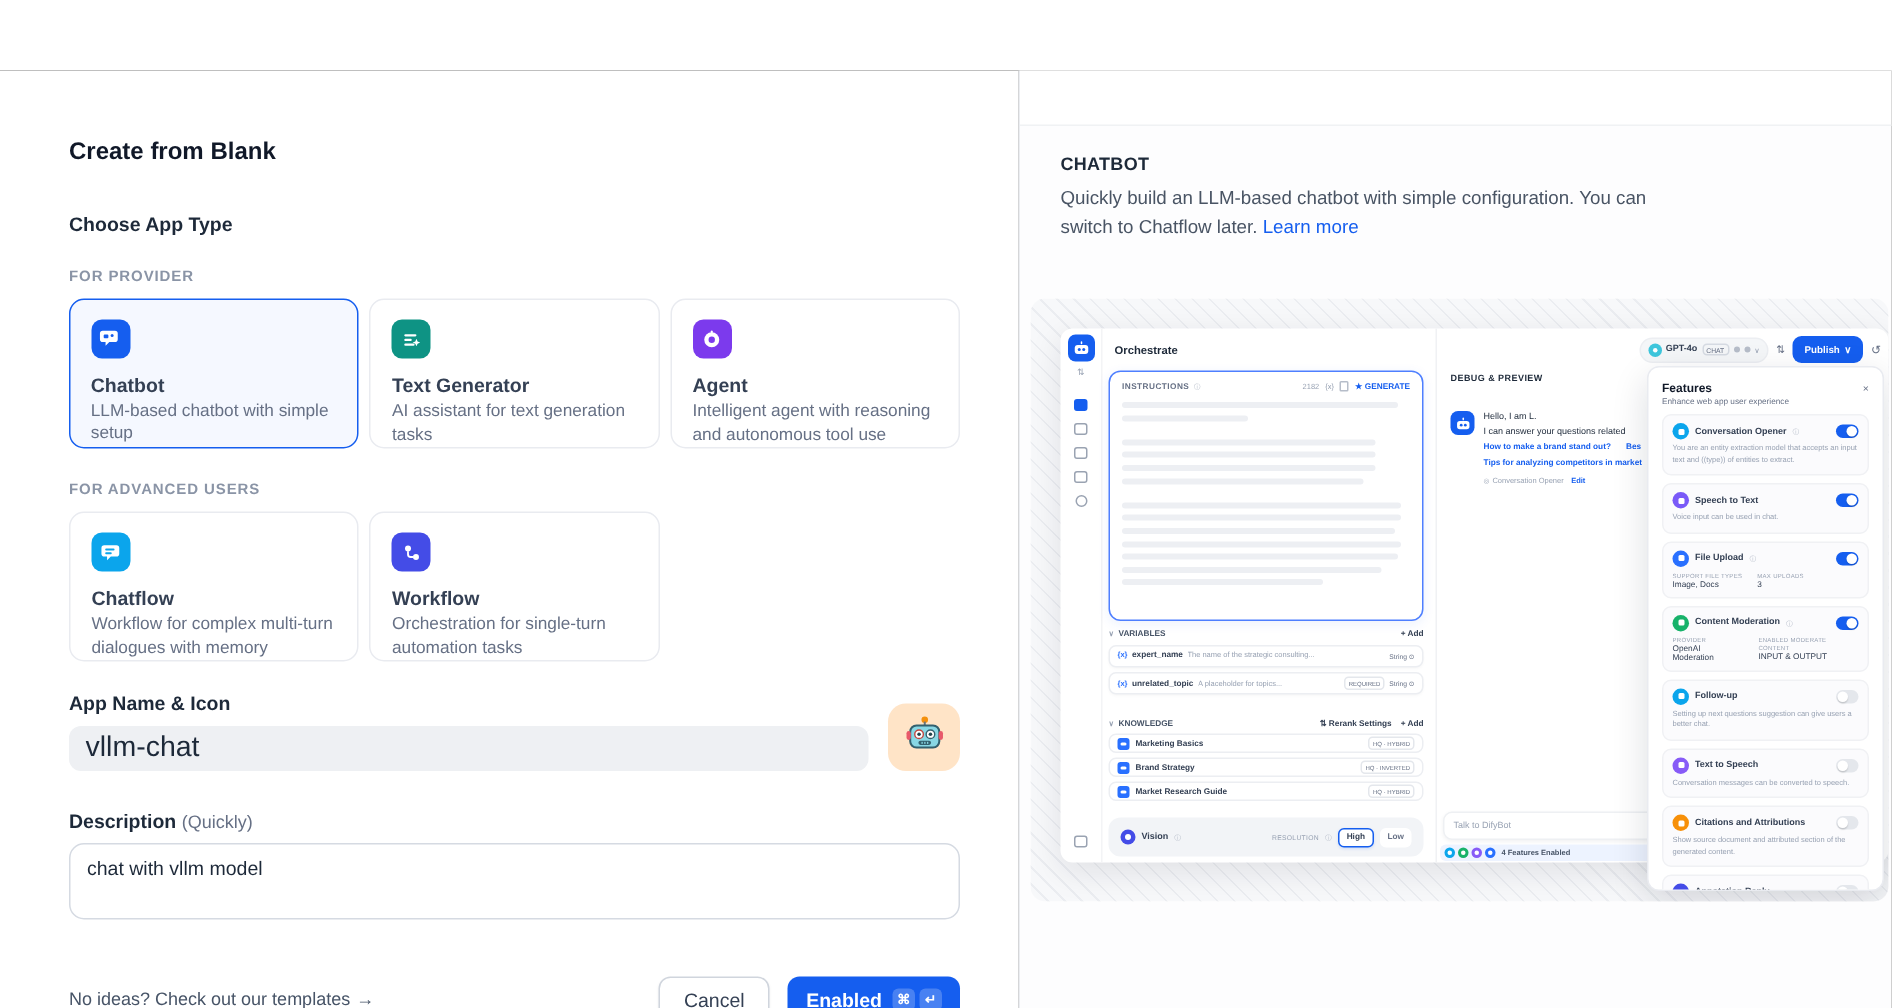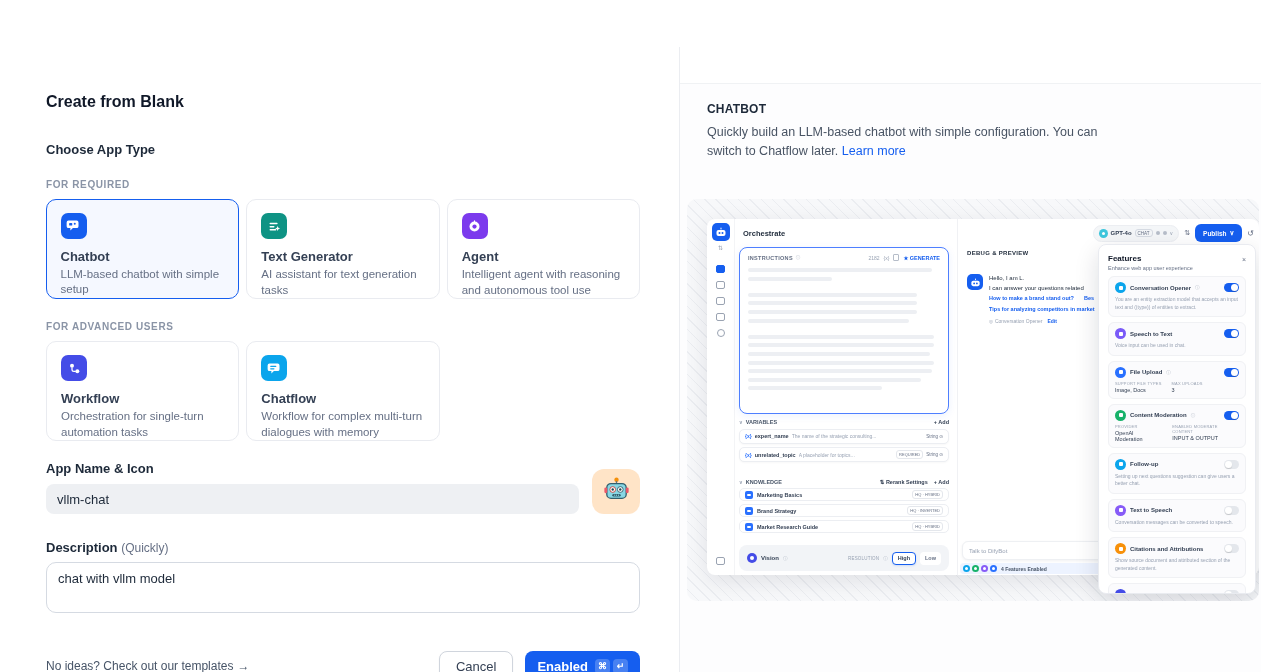--- a/index.html
+++ b/index.html
@@ -19,21 +19,21 @@
   .card-icon { width:26px; height:26px; border-radius:7px; display:flex; align-items:center; justify-content:center; }
   .card-icon svg { width:15px; height:15px; }
   .card-title { margin-top:10px; font-size:13px; font-weight:700; color:#344054; }
   .card-desc { margin-top:3px; font-size:11.5px; line-height:1.35; color:#667085; }
 
   .field-label { margin-top:30px; font-size:13px; font-weight:700; color:#1d2939; }
   .optional { font-size:12px; font-weight:400; color:#667085; }
   .name-row { display:flex; align-items:flex-end; gap:13px; margin-top:-16px; }
   .name-col { flex:1; padding-top:36px; }
   .text-input { width:100%; height:30px; border:none; outline:none; background:#eef0f3; border-radius:8px;
-    padding:4px 11px; font-size:13px; color:#1d2939; font-family:"Liberation Sans", sans-serif; }
+    padding:4px 11px; font-size:19px; color:#1d2939; font-family:"Liberation Sans", sans-serif; }
   .emoji-btn { width:48px; height:45px; border-radius:12px; background:#ffe4c7; display:flex;
     align-items:center; justify-content:center; cursor:pointer; flex:0 0 48px; }
   .emoji-btn svg { width:27px; height:27px; }
   .desc-area { margin-top:7px; width:100%; height:51px; border:1px solid #d5dae2; border-radius:10px;
     background:#fff; resize:none; outline:none; padding:8px 11px; font-size:13px; color:#1d2939;
     font-family:"Liberation Sans", sans-serif; }
   .left-footer { position:absolute; left:46px; right:39px; bottom:38px; display:flex; align-items:center; justify-content:space-between; }
   .templates-link { font-size:12px; color:#475467; cursor:pointer; }
   .templates-link .arr { margin-left:4px; }
   .footer-btns { display:flex; gap:12px;justify-content:space-between; }
@@ -181,21 +181,21 @@
 </style>
 </head>
 <body>
 
 <div class="page">
 
   <div class="left-panel">
     <div class="modal-title">Create from Blank</div>
     <div class="section-title">Choose App Type</div>
 
-    <div class="group-label">FOR REQUIRED</div>
+    <div class="group-label">FOR PROVIDER</div>
     <div class="cards">
       <div class="card selected">
         <div class="card-icon" style="background: rgb(21, 94, 239);">
           <svg viewBox="0 0 24 24">
               <path d="M4 4h13a3 3 0 0 1 3 3v6a3 3 0 0 1-3 3h-6l-4 4v-4H4a3 3 0 0 1-3-3V7a3 3 0 0 1 3-3z" fill="#fff"></path>
               <rect x="5" y="8" width="5" height="4" rx="1" fill="#155eef"></rect>
               <circle cx="14" cy="9" r="1.6" fill="#155eef"></circle>
             </svg>
         </div>
         <div class="card-title">Chatbot</div>
@@ -222,40 +222,40 @@
             </svg>
         </div>
         <div class="card-title">Agent</div>
         <div class="card-desc">Intelligent agent with reasoning and autonomous tool use</div>
       </div>
     </div>
 
     <div class="group-label">FOR ADVANCED USERS</div>
     <div class="cards">
       <div class="card">
+        <div class="card-icon" style="background: rgb(11, 165, 236);">
+          <svg viewBox="0 0 24 24">
+              <path d="M4 4h13a3 3 0 0 1 3 3v6a3 3 0 0 1-3 3h-6l-4 4v-4H4a3 3 0 0 1-3-3V7a3 3 0 0 1 3-3z" fill="#fff"></path>
+              <rect x="5" y="7.5" width="10" height="2" rx="1" fill="#0ba5ec"></rect>
+              <rect x="5" y="11.5" width="7" height="2" rx="1" fill="#0ba5ec"></rect>
+            </svg>
+        </div>
+        <div class="card-title">Chatflow</div>
+        <div class="card-desc">Workflow for complex multi-turn dialogues with memory</div>
+      </div>
+      <div class="card">
         <div class="card-icon" style="background: rgb(68, 76, 231);">
           <svg viewBox="0 0 24 24">
               <circle cx="8" cy="7.5" r="3.2" fill="#fff"></circle>
               <circle cx="16.5" cy="16.5" r="3.2" fill="#fff"></circle>
               <path d="M8 11v2.5a3 3 0 0 0 3 3h2" stroke="#fff" stroke-width="2" fill="none" stroke-linecap="round"></path>
             </svg>
         </div>
         <div class="card-title">Workflow</div>
         <div class="card-desc">Orchestration for single-turn automation tasks</div>
-      </div>
-      <div class="card">
-        <div class="card-icon" style="background: rgb(11, 165, 236);">
-          <svg viewBox="0 0 24 24">
-              <path d="M4 4h13a3 3 0 0 1 3 3v6a3 3 0 0 1-3 3h-6l-4 4v-4H4a3 3 0 0 1-3-3V7a3 3 0 0 1 3-3z" fill="#fff"></path>
-              <rect x="5" y="7.5" width="10" height="2" rx="1" fill="#0ba5ec"></rect>
-              <rect x="5" y="11.5" width="7" height="2" rx="1" fill="#0ba5ec"></rect>
-            </svg>
-        </div>
-        <div class="card-title">Chatflow</div>
-        <div class="card-desc">Workflow for complex multi-turn dialogues with memory</div>
       </div>
     </div>
 
     <div class="name-row">
       <div class="name-col">
         <div class="field-label" style="margin-top:0;">App Name &amp; Icon</div>
         <input class="text-input" style="margin-top: 8px;" type="text" value="vllm-chat">
       </div>
       <div class="emoji-btn">
         <span>

